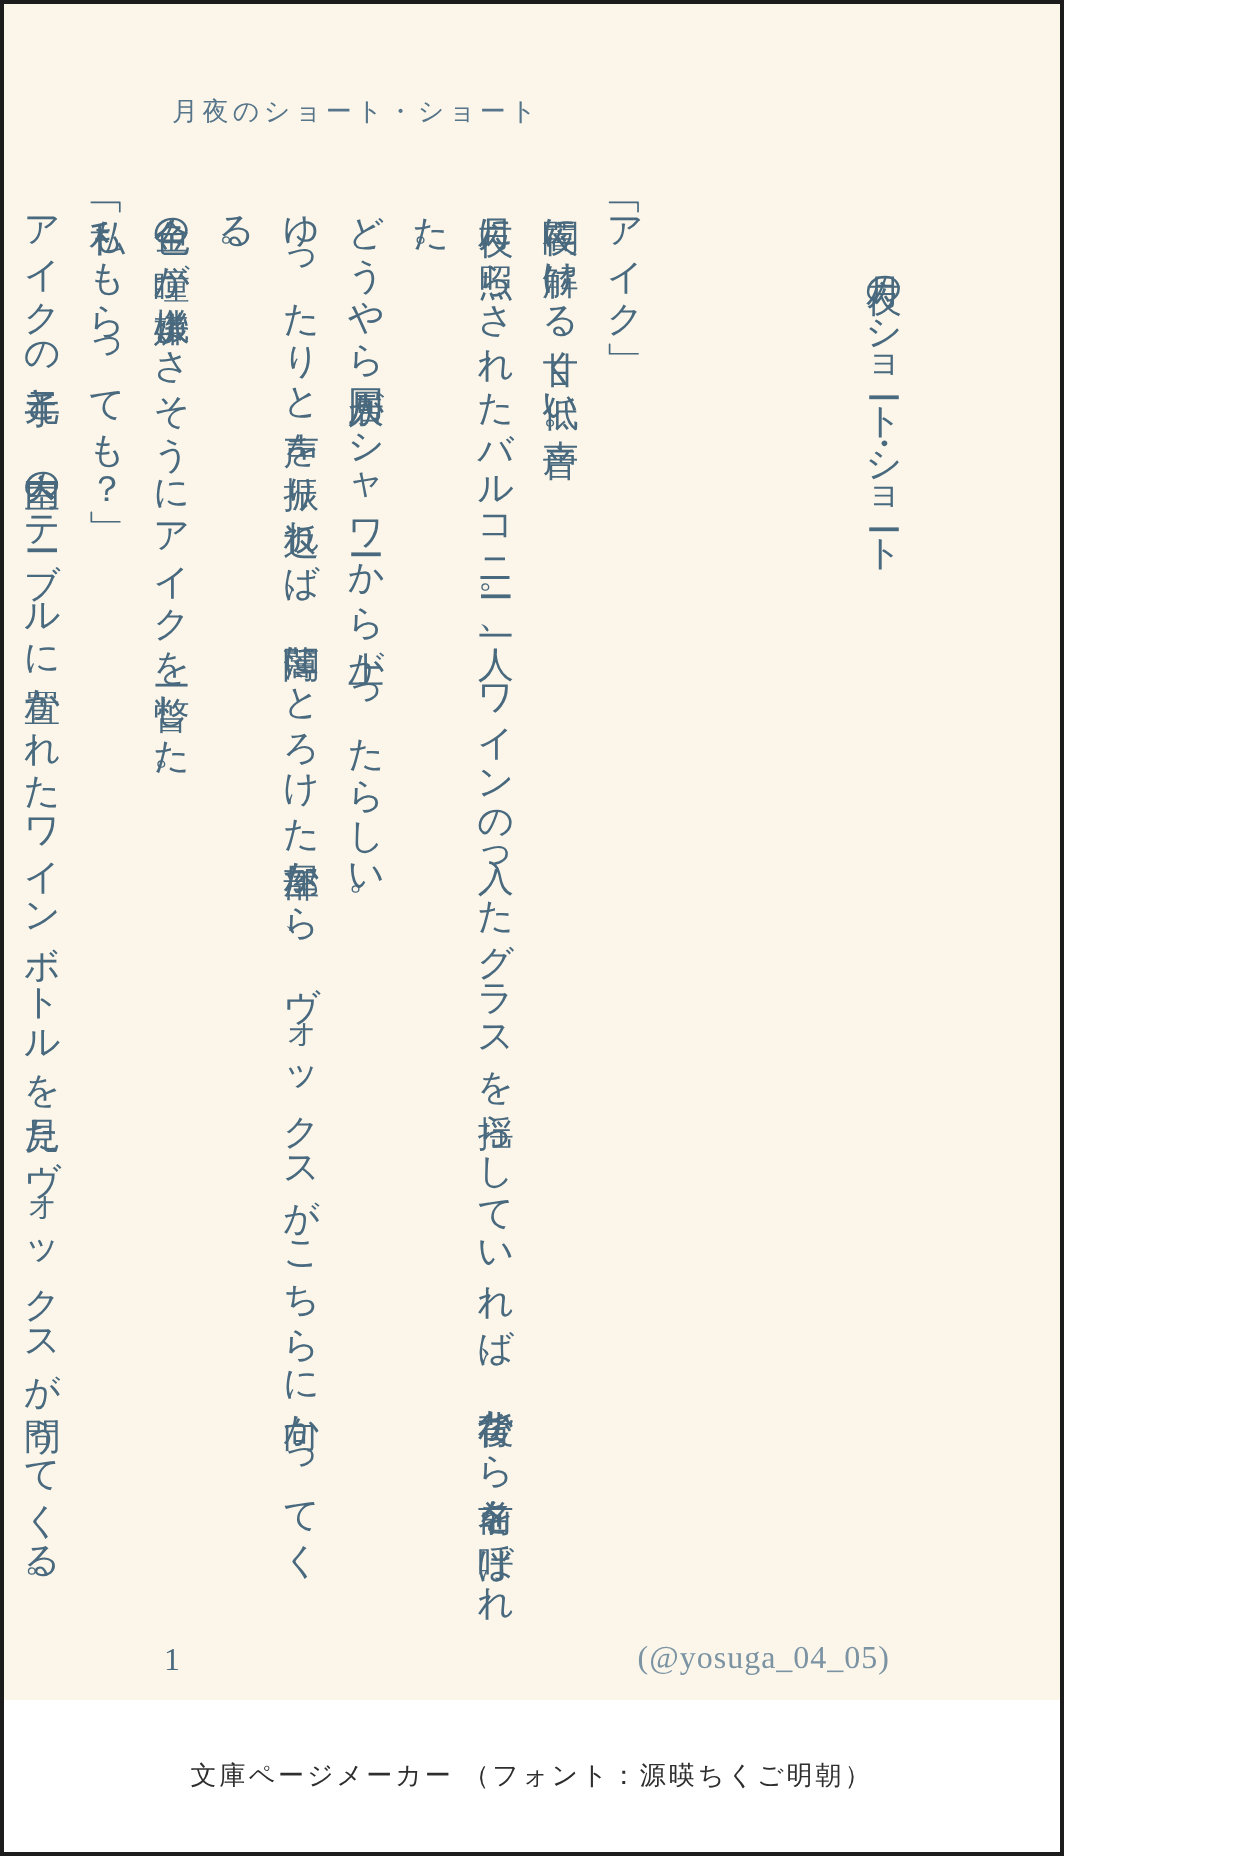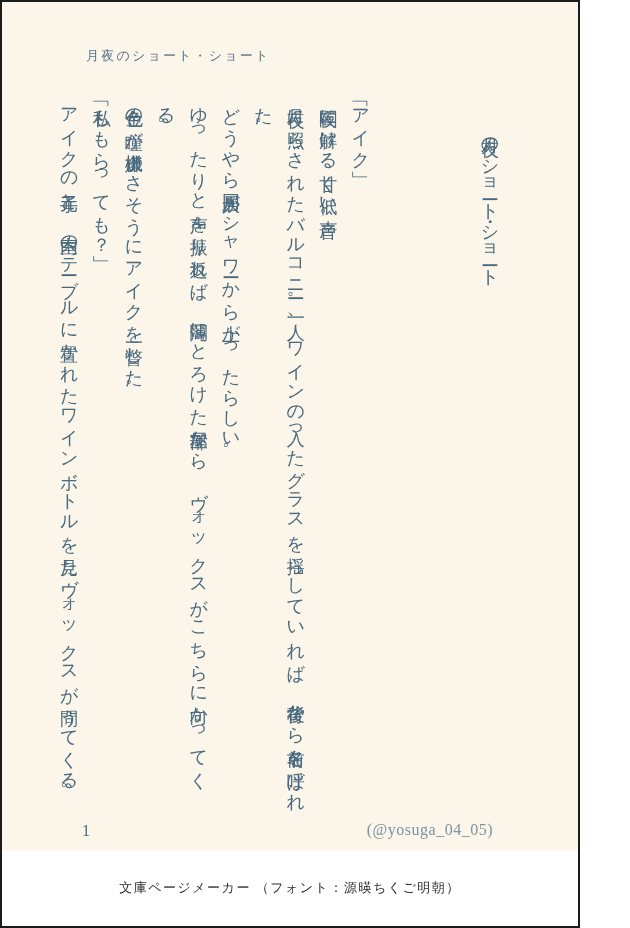--- a/index.html
+++ b/index.html
@@ -5,21 +5,21 @@
   html, body {
     margin: 0;
     padding: 0;
     width: 630px;
     height: 928px;
     background: #ffffff;
     font-family: "Liberation Serif", "DejaVu Serif", "DejaVu Sans", serif;
   }
   .frame {
     position: relative;
-    width: 580px;
+    width: 532px;
     height: 928px;
     box-sizing: border-box;
     border: 2px solid #1c1c1c;
     background: #ffffff;
     overflow: hidden;
   }
   .page {
     position: absolute;
     left: 0; top: 0; right: 0;
     height: 848px;

